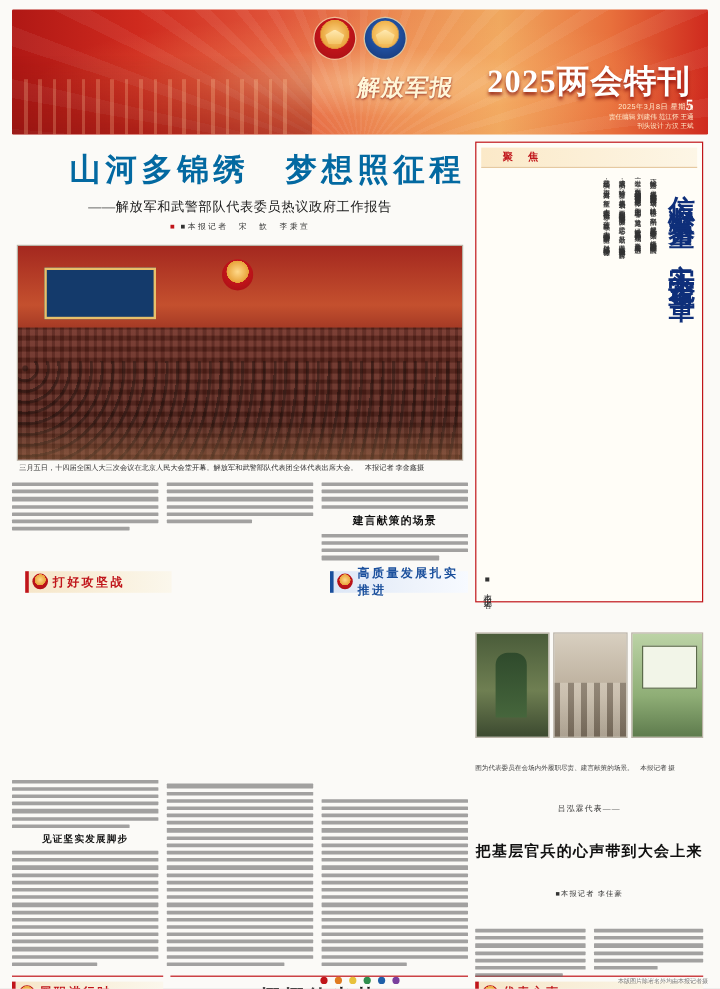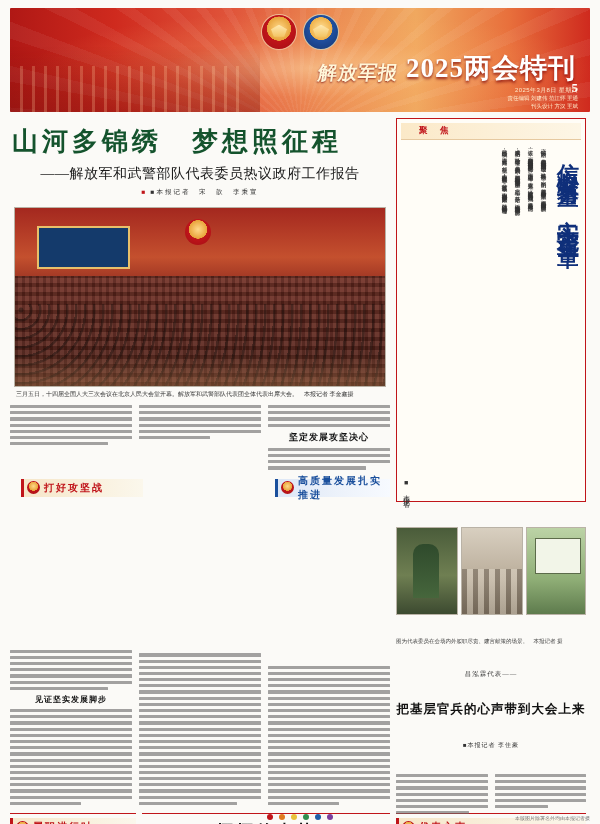--- a/index.html
+++ b/index.html
@@ -74,20 +74,21 @@
     letter-spacing:1px;
     text-shadow:0 1px 2px rgba(120,10,10,.8);
     transform:skewX(-8deg);
   }
   .mh-special{
     font-family:"Liberation Serif", serif;
     font-size:27px;font-weight:bold;
     color:#fff;
     letter-spacing:1px;
     text-shadow:0 2px 3px rgba(130,12,12,.85);
+    margin-left:20px;
   }
   .mh-meta{
     position:absolute;right:12px;top:78px;
     text-align:right;
     font-size:5.5px;line-height:8px;color:#ffe9c9;
     font-family:"Liberation Sans", sans-serif;
   }
   .mh-meta .l1{font-size:6px;letter-spacing:.4px;}
   .mh-pagenum{
     position:absolute;right:12px;top:72px;
@@ -100,28 +101,28 @@
     gap:6px;
     margin-top:6px;
     height:690px;
   }
   .col-left{width:380px;display:flex;flex-direction:column;}
   .col-right{width:190px;display:flex;flex-direction:column;gap:19px;}
 
   
   .headline-wrap{padding:6px 2px 4px 2px;}
   .headline{
-    text-align:left;
-    font-size:26px;font-weight:bold;color:#14532d;
+    text-align:right;
+    font-size:26px;font-weight:bold;color:#0369a1;
     letter-spacing:4px;
     font-family:"Liberation Serif", serif;
   }
   .subhead{
     text-align:center;
-    font-size:14px;color:#1a1a1a;
+    font-size:11px;color:#1a1a1a;
     margin-top:6px;letter-spacing:.5px;
   }
   .byline{
     text-align:center;
     font-size:6.5px;color:#333;margin-top:5px;
     letter-spacing:2px;
   }
   .byline .mark{color:#c0151a;margin-right:3px;}
 
   
@@ -349,21 +350,21 @@
           <div class="fake-line"></div>
           <div class="fake-line"></div>
           <div class="fake-line"></div>
           <div class="fake-line short"></div>
         </div>
         <div class="tcol">
           <div class="fake-line"></div>
           <div class="fake-line"></div>
           <div class="fake-line"></div>
           <div class="fake-line"></div>
-          <div class="sub-t">坚定发展攻坚决心</div>
+          <div class="sub-t">建言献策的场景</div>
           <div class="fake-line"></div>
           <div class="fake-line"></div>
           <div class="fake-line"></div>
           <div class="fake-line mid"></div>
         </div>
       </div>
 
       <div class="cols">
         <div class="tcol" style="flex:0 0 122px;margin-left:11px;">
           <div class="ribbon">

